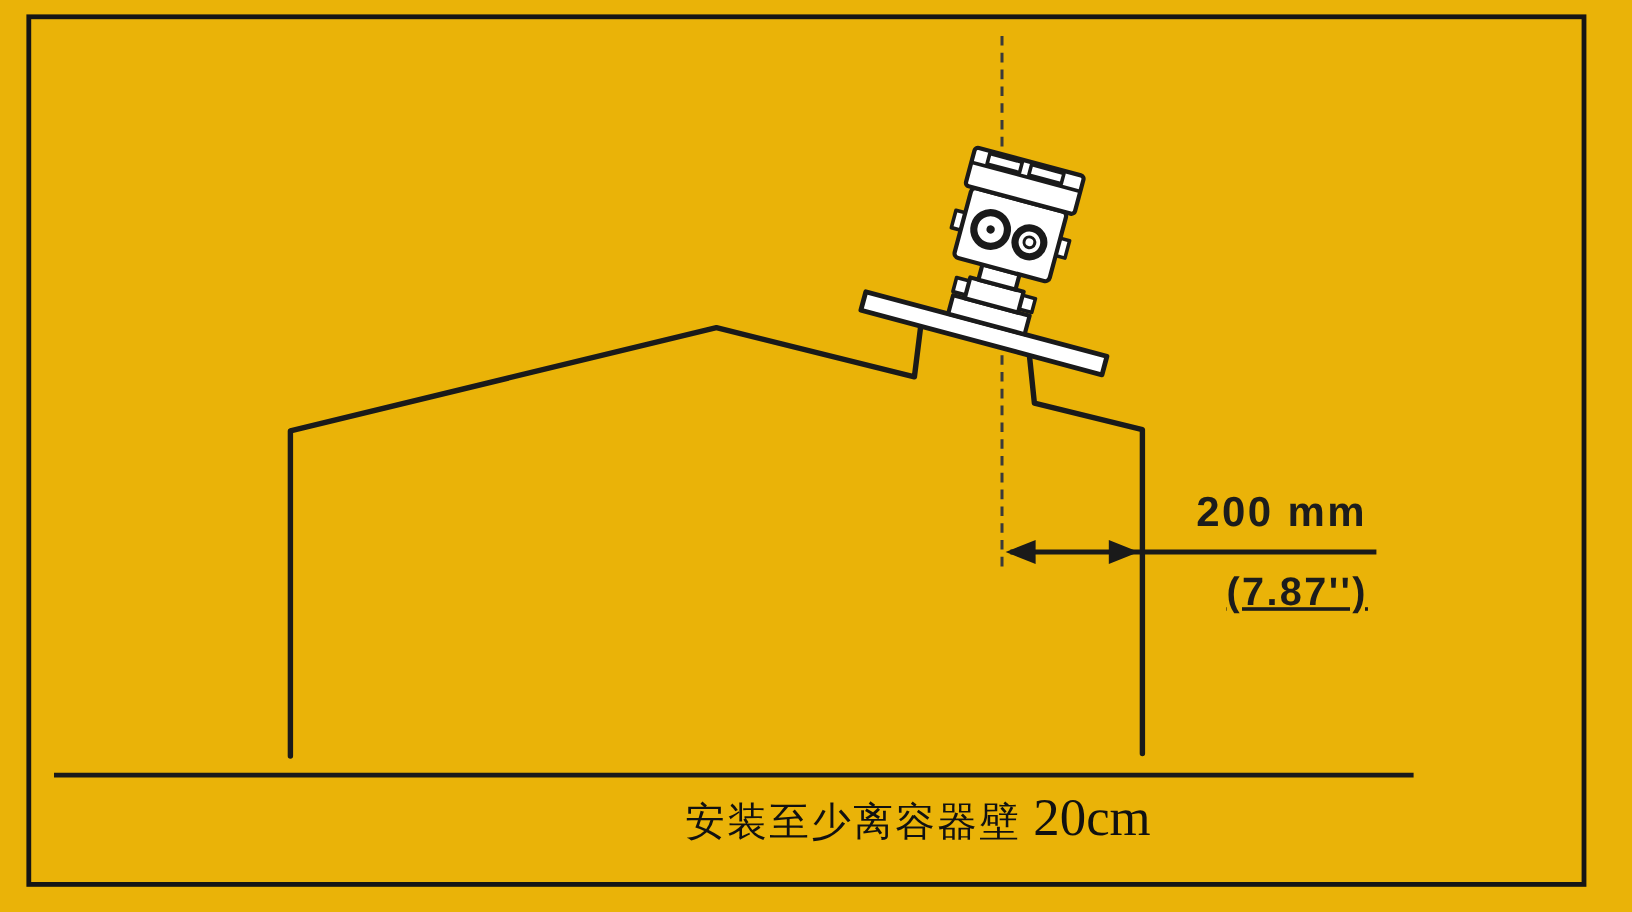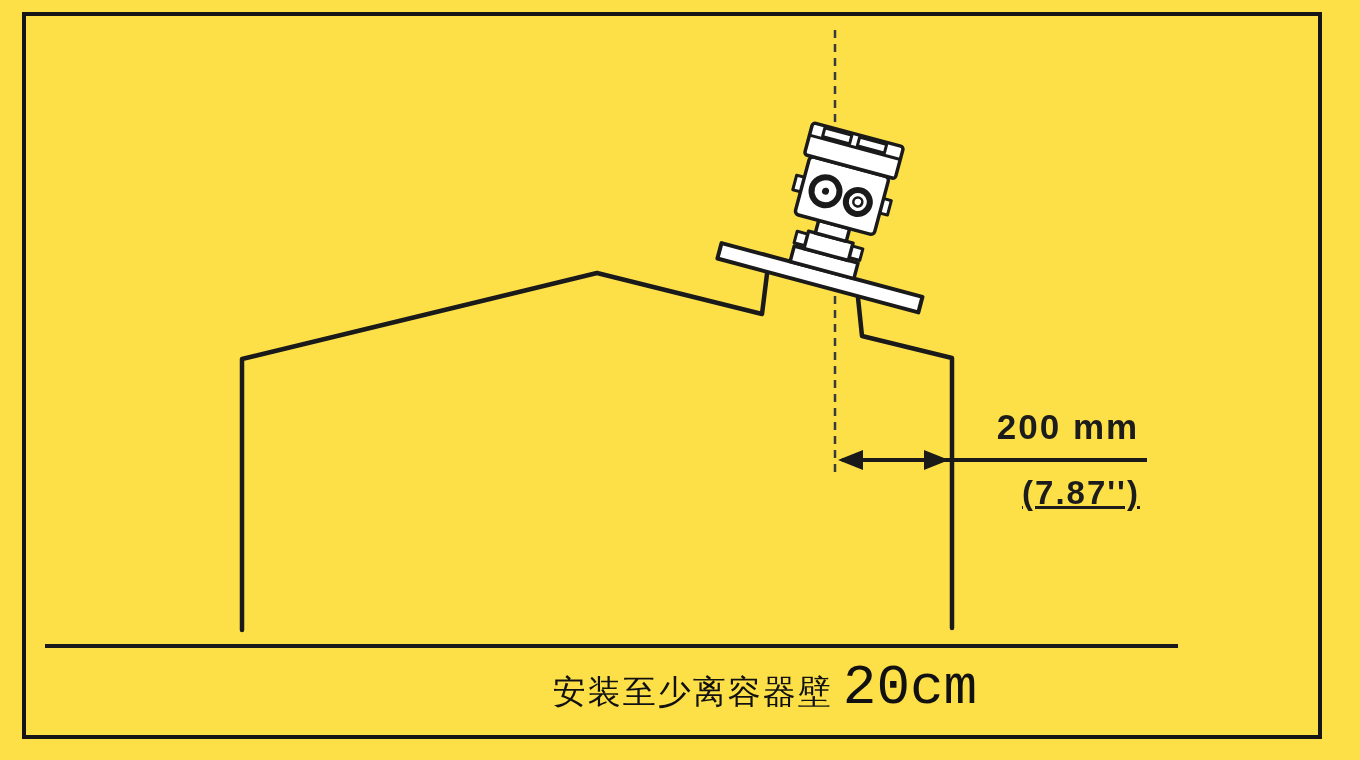--- a/index.html
+++ b/index.html
@@ -5,21 +5,21 @@
   html, body {
     margin: 0;
     padding: 0;
     background: #ffffff;
     font-family: "Liberation Sans", sans-serif;
   }
   .canvas {
     position: relative;
     width: 1360px;
     height: 760px;
-    background: #fde047;
+    background: #eab308;
     overflow: hidden;
   }
   .frame {
     position: absolute;
     box-sizing: border-box;
     left: 22px;
     top: 12px;
     width: 1300px;
     height: 727px;
     border: 4px solid #151515;
@@ -51,22 +51,22 @@
     text-align: center;
     color: #111111;
     white-space: nowrap;
   }
   .caption .zh {
     font-family: Liberation Serif, serif;
     font-size: 33px;
     letter-spacing: 2px;
   }
   .caption .val {
-    font-family: Liberation Mono, monospace;
-    font-size: 56px;
+    font-family: Liberation Serif, serif;
+    font-size: 44px;
     margin-left: 10px;
     margin-top: 24px;
   }
 </style>
 </head>
 <body>
 
 <div class="canvas">
 
   <div class="frame"></div>

